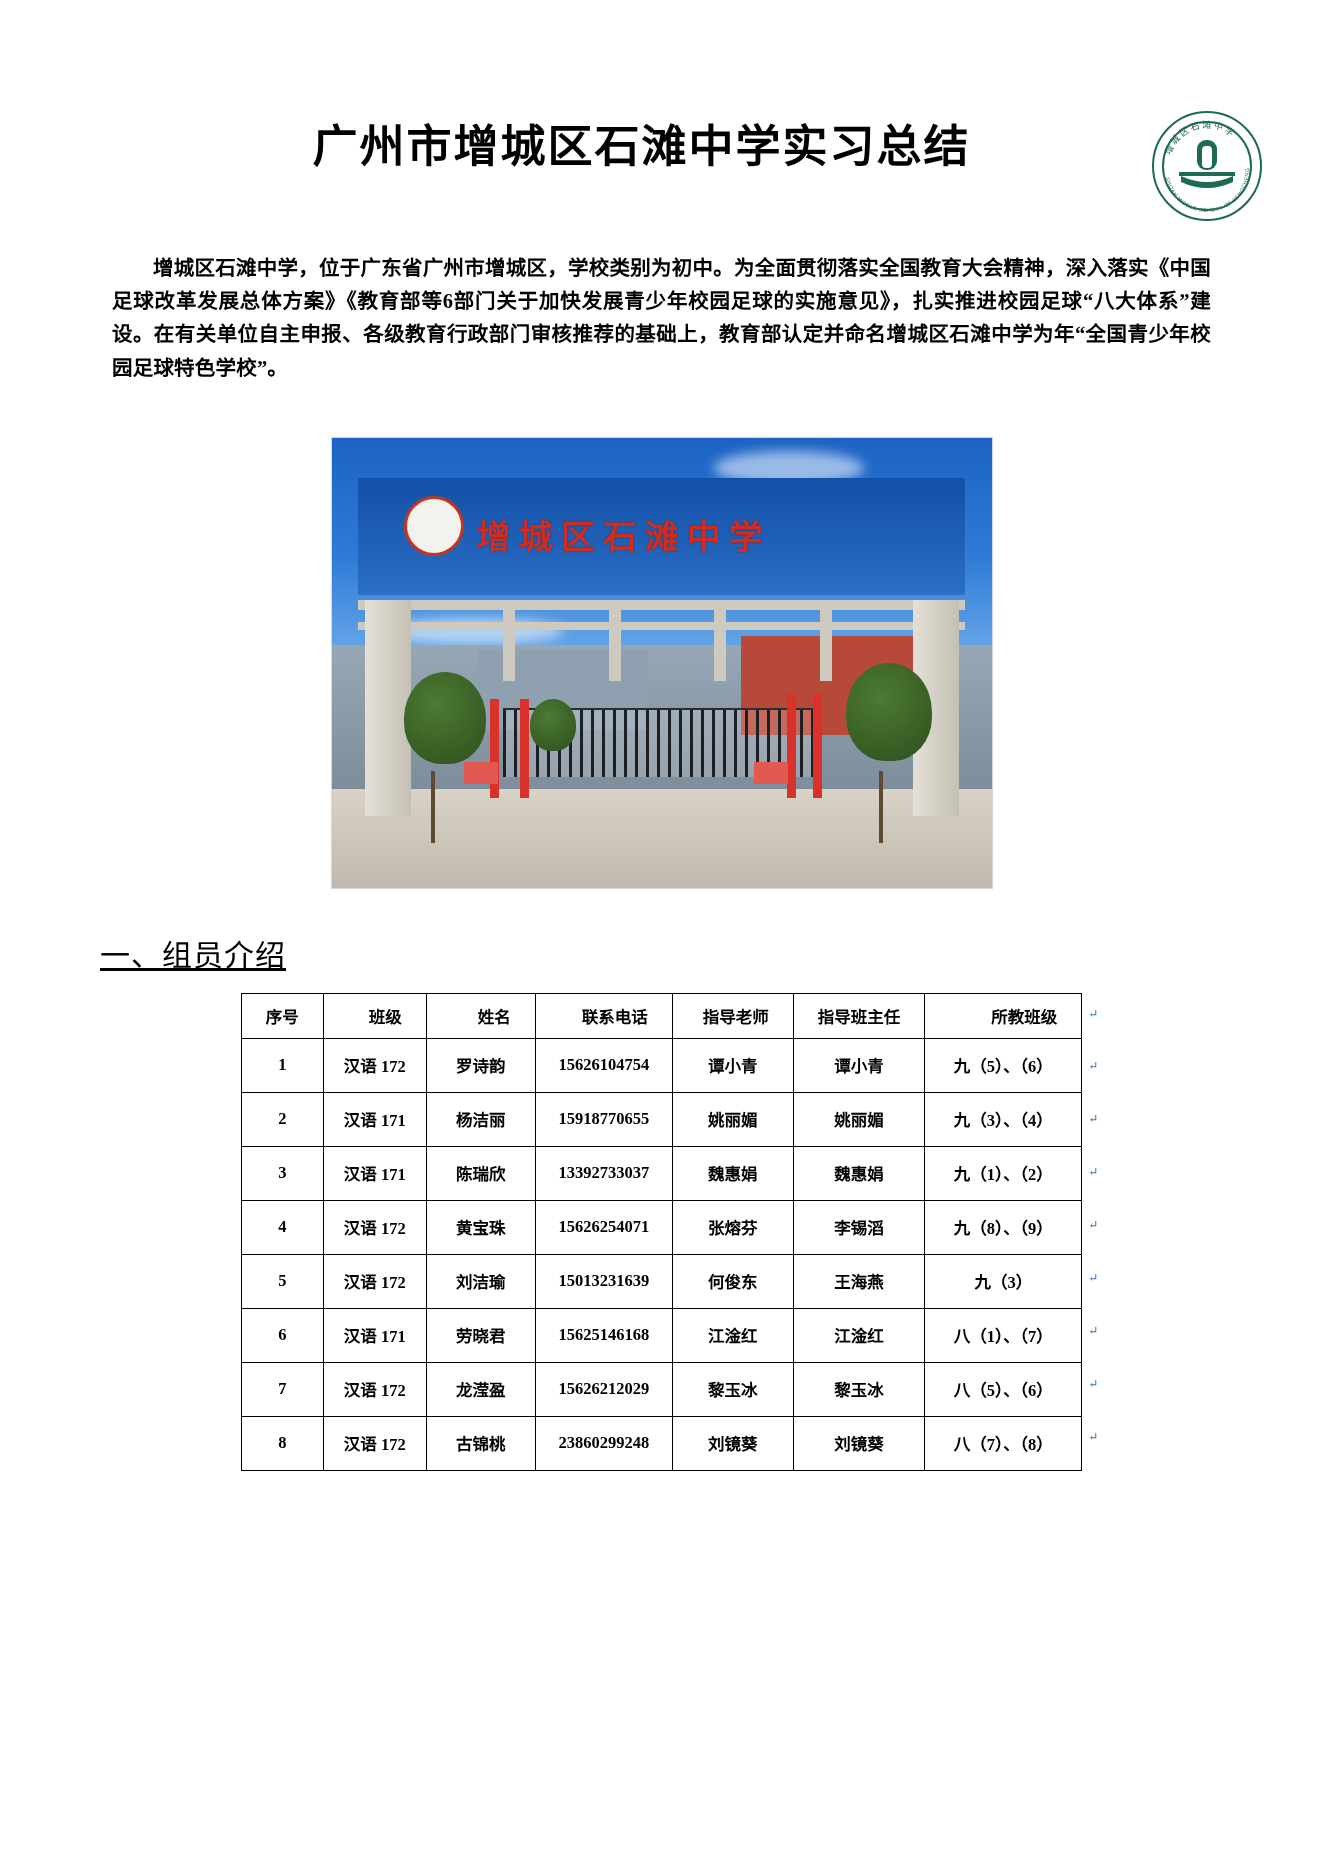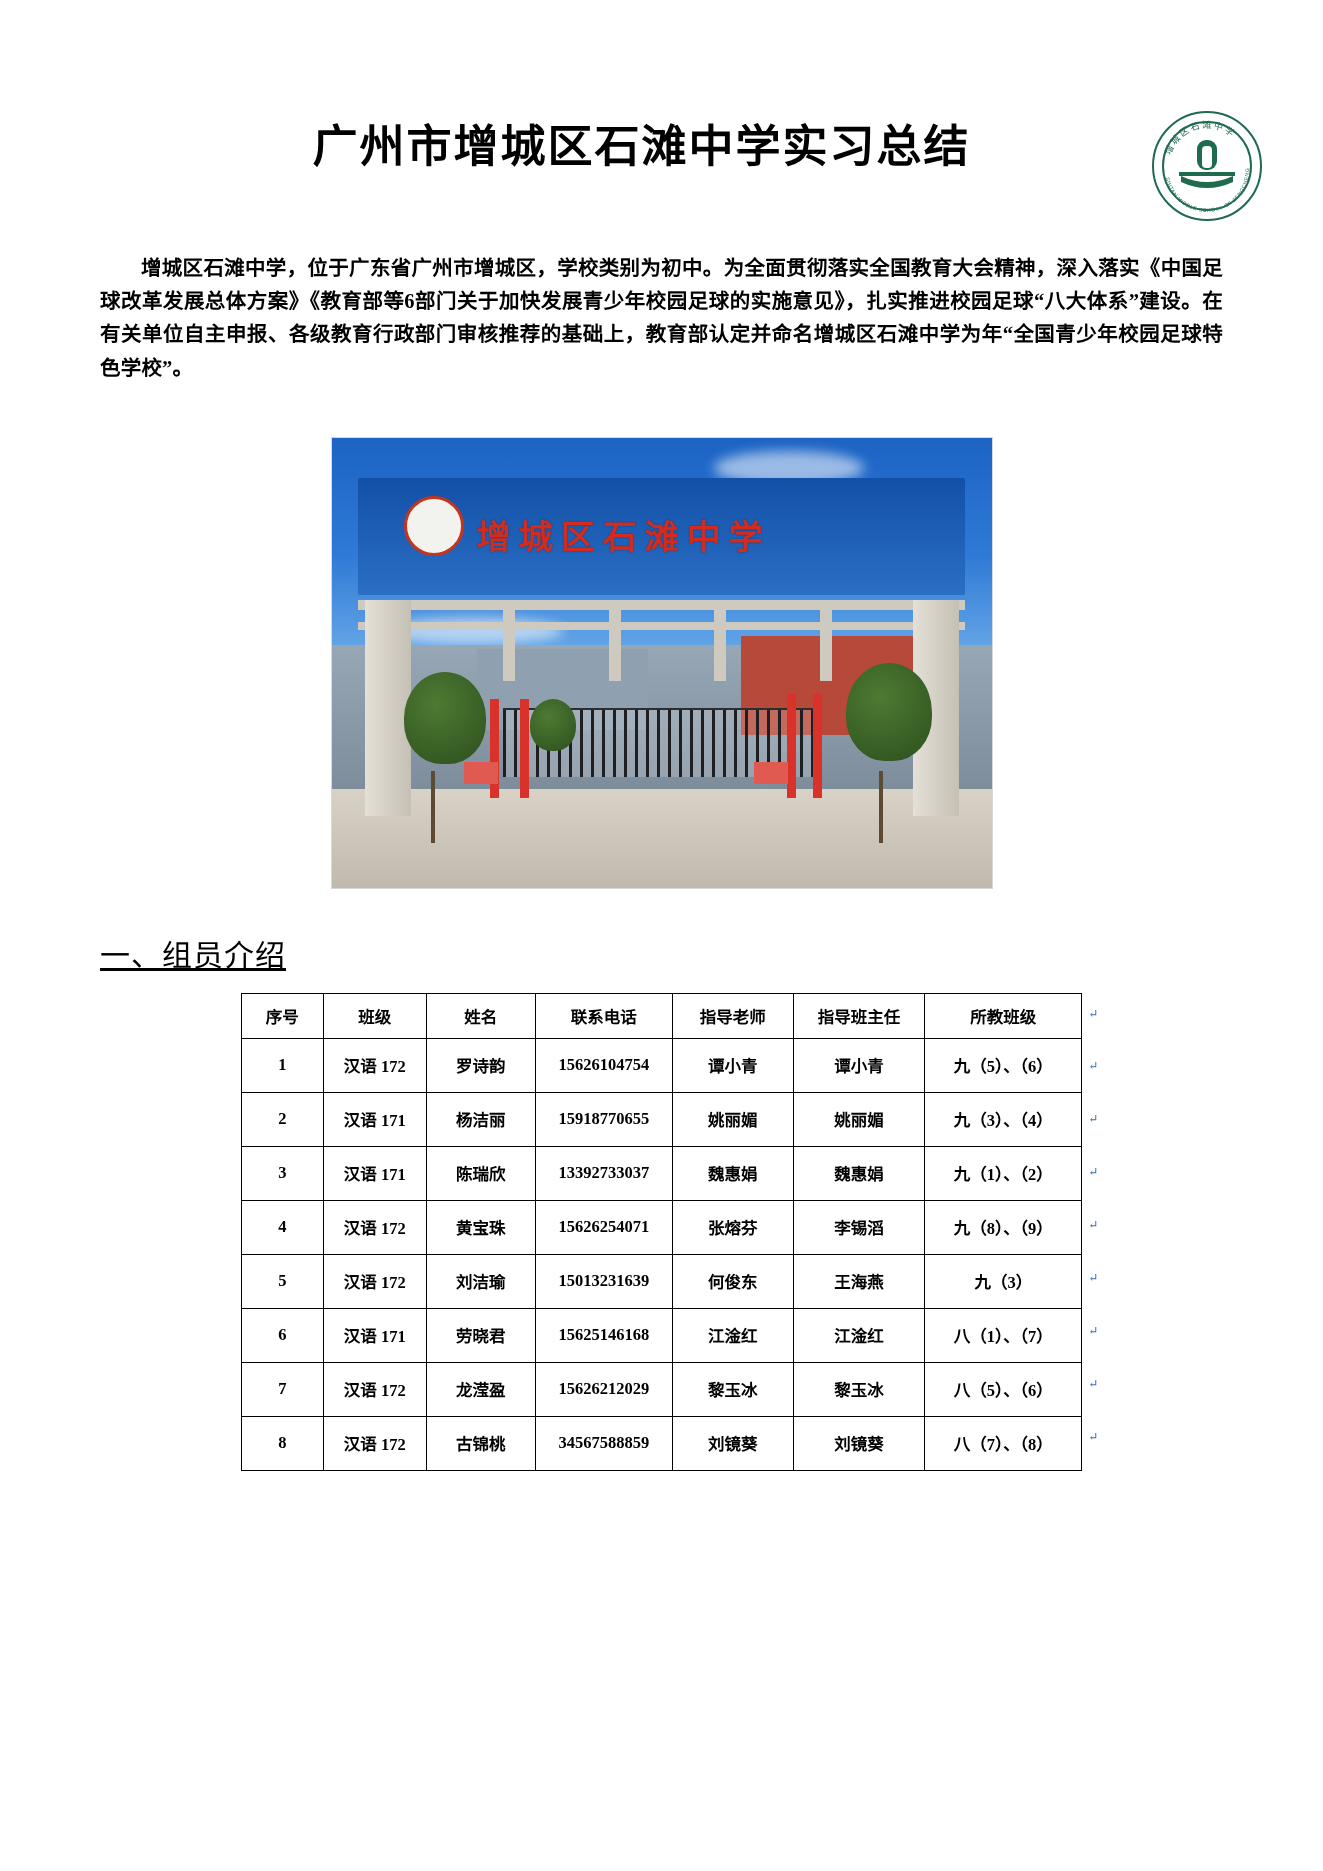--- a/index.html
+++ b/index.html
@@ -53,21 +53,21 @@
   .body-text {
     margin-top: 22px;
     font-size: 20.5px;
     line-height: 1.62;
     font-weight: bold;
     text-align: justify;
     text-justify: inter-ideograph;
     letter-spacing: 0.2px;
   }
   .body-text p {
-    margin: 0;
+    margin: 12px;
     text-indent: 2em;
   }
 
   
   .photo-wrap {
     margin-top: 52px;
     display: flex;
     justify-content: center;
   }
   .photo {
@@ -192,20 +192,21 @@
   table.members th,
   table.members td {
     border: 1px solid #000;
     text-align: center;
     font-weight: bold;
     white-space: nowrap;
   }
   table.members th {
     height: 44px;
     padding: 0 24px;
+    text-align: right;
   }
   table.members td {
     height: 53px;
     padding: 0 8px;
   }
   td.col-no { width: 44px; text-align: right; padding-right: 14px; }
   td.col-class { width: 86px; }
   td.col-name { width: 92px; }
   td.col-phone { width: 120px; }
   td.col-teacher { width: 104px; }
@@ -377,21 +378,21 @@
             <td class="col-name">龙滢盈</td>
             <td class="col-phone">15626212029</td>
             <td class="col-teacher">黎玉冰</td>
             <td class="col-head">黎玉冰</td>
             <td class="col-grade">八（5）、（6）</td>
           </tr>
           <tr>
             <td class="col-no">8</td>
             <td class="col-class">汉语 172</td>
             <td class="col-name name-hl">古锦桃</td>
-            <td class="col-phone">34567588859</td>
+            <td class="col-phone">23860299248</td>
             <td class="col-teacher">刘镜葵</td>
             <td class="col-head">刘镜葵</td>
             <td class="col-grade">八（7）、（8）</td>
           </tr>
         </tbody>
       </table>
 
       <div class="side-marks">
         <span class="side-mark" style="top:14px;">↵</span>
         <span class="side-mark" style="top:66px;">↵</span>

